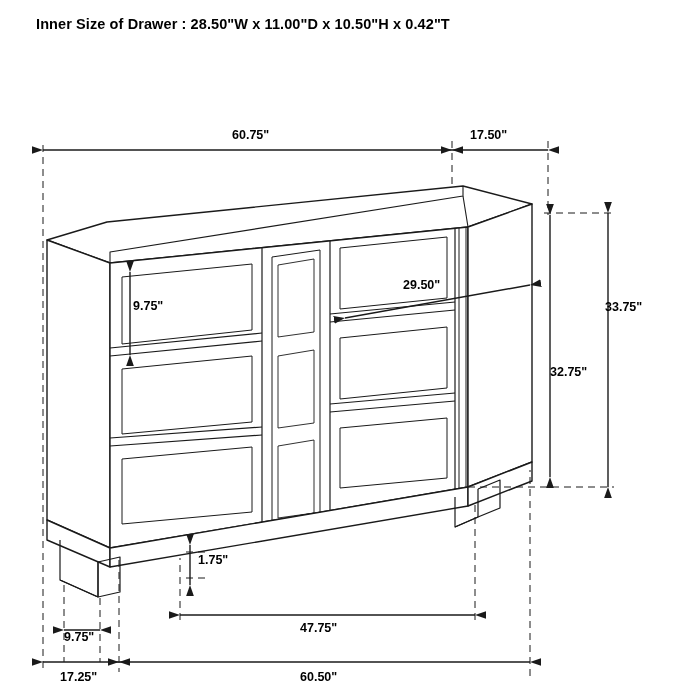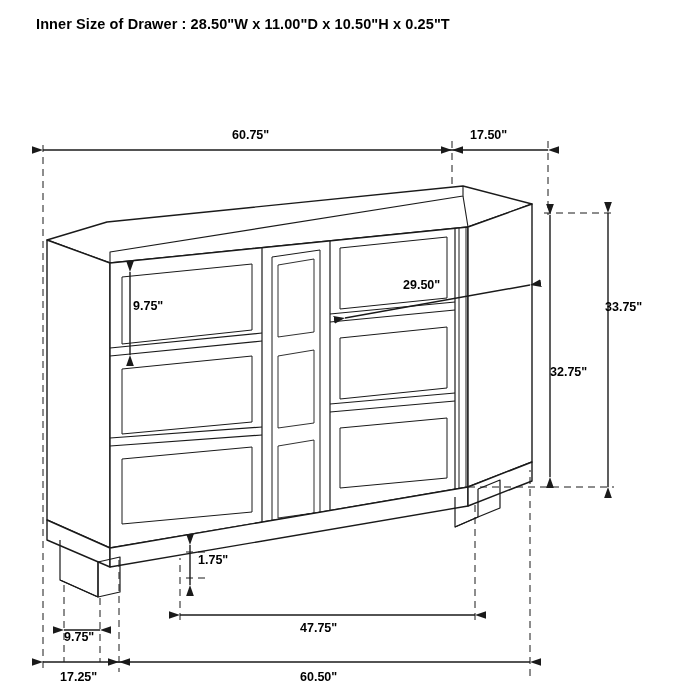--- a/index.html
+++ b/index.html
@@ -41,21 +41,21 @@
     font-size: 12.5px;
     font-weight: bold;
     white-space: nowrap;
   }
 </style>
 </head>
 <body>
 
 <div id="root">
 
-  <div class="title">Inner Size of Drawer : 28.50"W x 11.00"D x 10.50"H x 0.25"T</div>
+  <div class="title">Inner Size of Drawer : 28.50"W x 11.00"D x 10.50"H x 0.42"T</div>
 
   <svg class="diagram" viewBox="0 0 700 700">
     <defs>
       <marker id="arrowStart" markerWidth="9" markerHeight="9" refX="8" refY="3" orient="auto" markerUnits="strokeWidth">
         <path d="M8,3 L0,0.2 L0,5.8 Z" fill="#1a1a1a"></path>
       </marker>
       <marker id="arrowEnd" markerWidth="9" markerHeight="9" refX="1" refY="3" orient="auto" markerUnits="strokeWidth">
         <path d="M1,3 L9,0.2 L9,5.8 Z" fill="#1a1a1a"></path>
       </marker>
     </defs>

